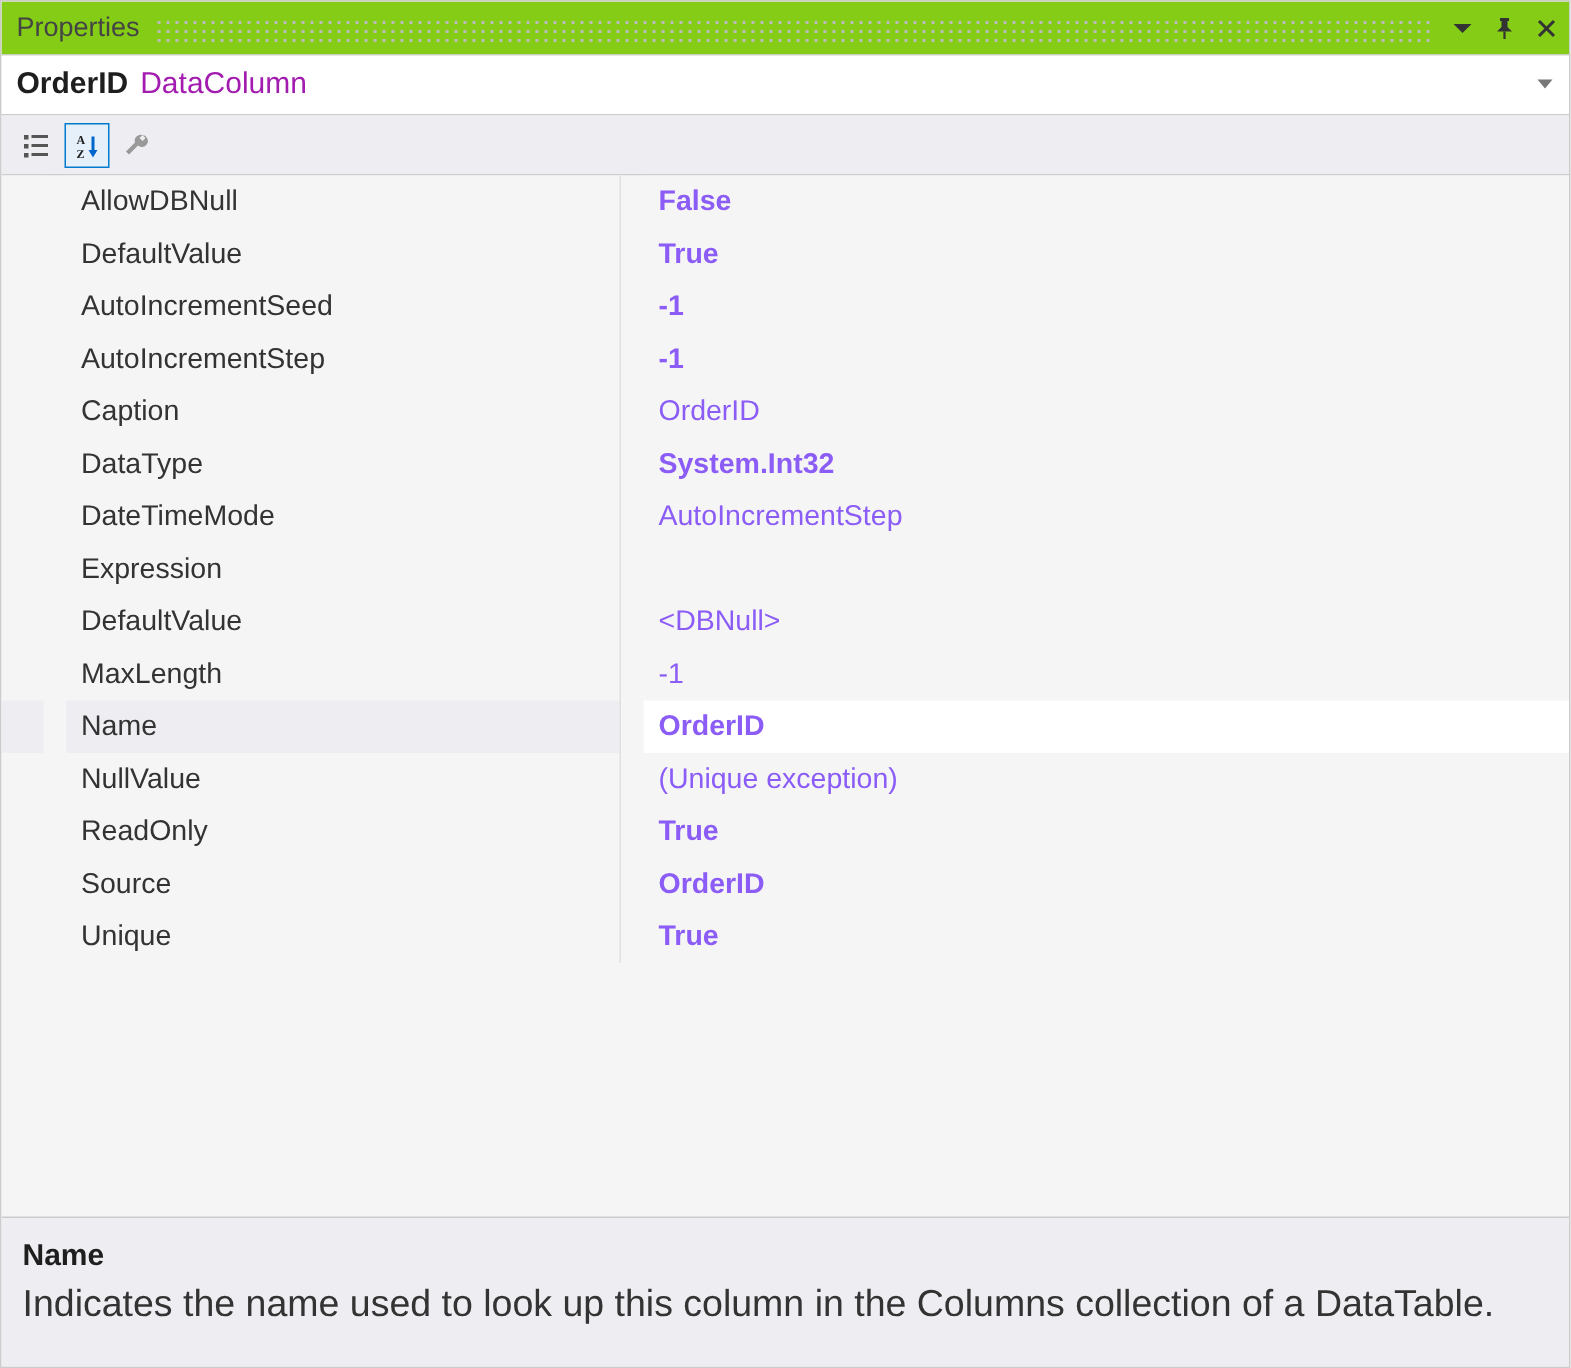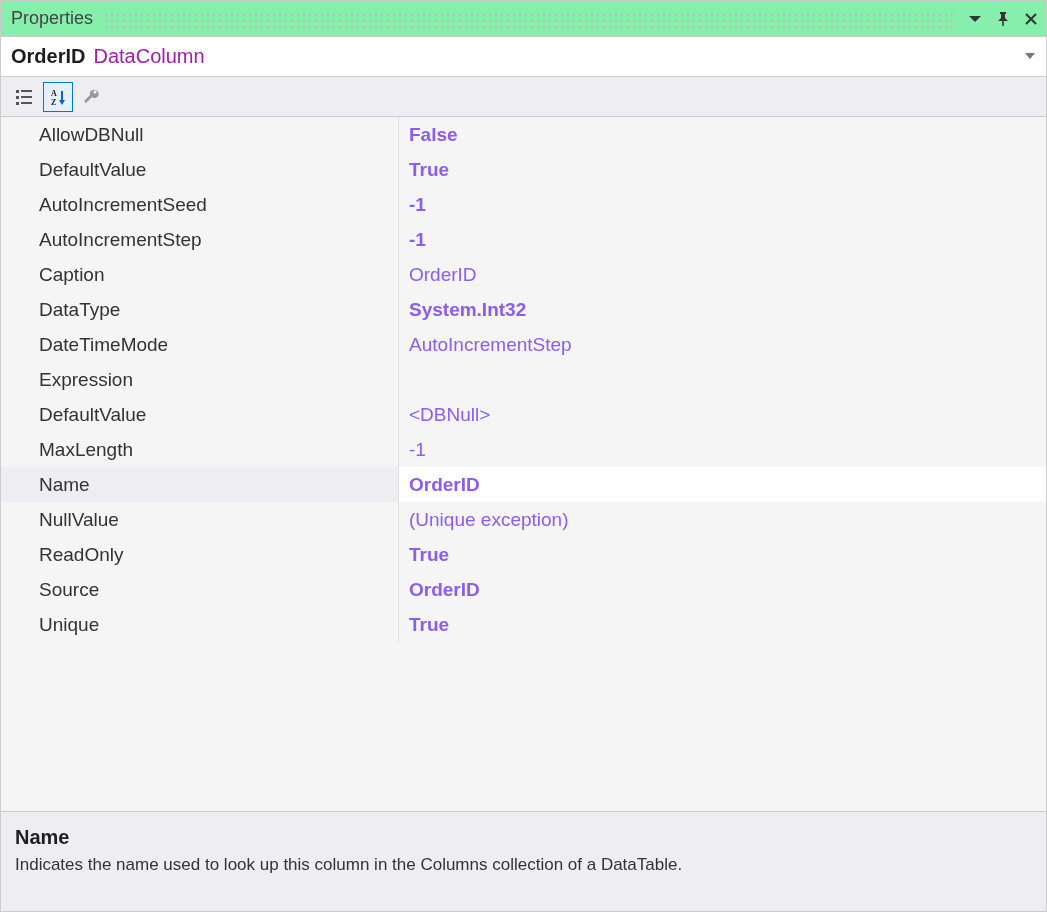--- a/index.html
+++ b/index.html
@@ -16,21 +16,21 @@
       height: 912px;
       display: flex;
       flex-direction: column;
       border: 1px solid #ccc;
     }
     
     .titlebar {
       display: flex;
       align-items: center;
       height: 36px;
-      background: #86efac;
+      background: #84cc16;
       border-bottom: 1px solid #ccc;
       padding: 0 6px 0 10px;
     }
     .titlebar-title {
       color: #444;
       font-size: 18px;
     }
     .titlebar-dots {
       flex: 1;
       height: 18px;
@@ -115,20 +115,21 @@
     
     .grid {
       flex: 1;
       overflow: auto;
       background: #f5f5f5;
     }
     .row {
       display: flex;
       height: 35px;
       align-items: stretch;
+      gap: 15px;
     }
     .row .gutter {
       width: 28px;
       background: #f5f5f5;
     }
     .row .label {
       width: 370px;
       padding: 5px 10px;
       background: #f5f5f5;
       color: #333;
@@ -164,21 +165,21 @@
       background: #eeeef2;
       padding: 14px 14px 20px 14px;
       min-height: 100px;
     }
     .desc-title {
       font-weight: bold;
       font-size: 20px;
       margin-bottom: 6px;
     }
     .desc-text {
-      font-size: 17px;
+      font-size: 25px;
       color: #333;
     }
   </style>
 </head>
 <body>
 
 <div class="titlebar">
   <span class="titlebar-title">Properties</span>
   <div class="titlebar-dots"></div>
   <div class="titlebar-icons">

